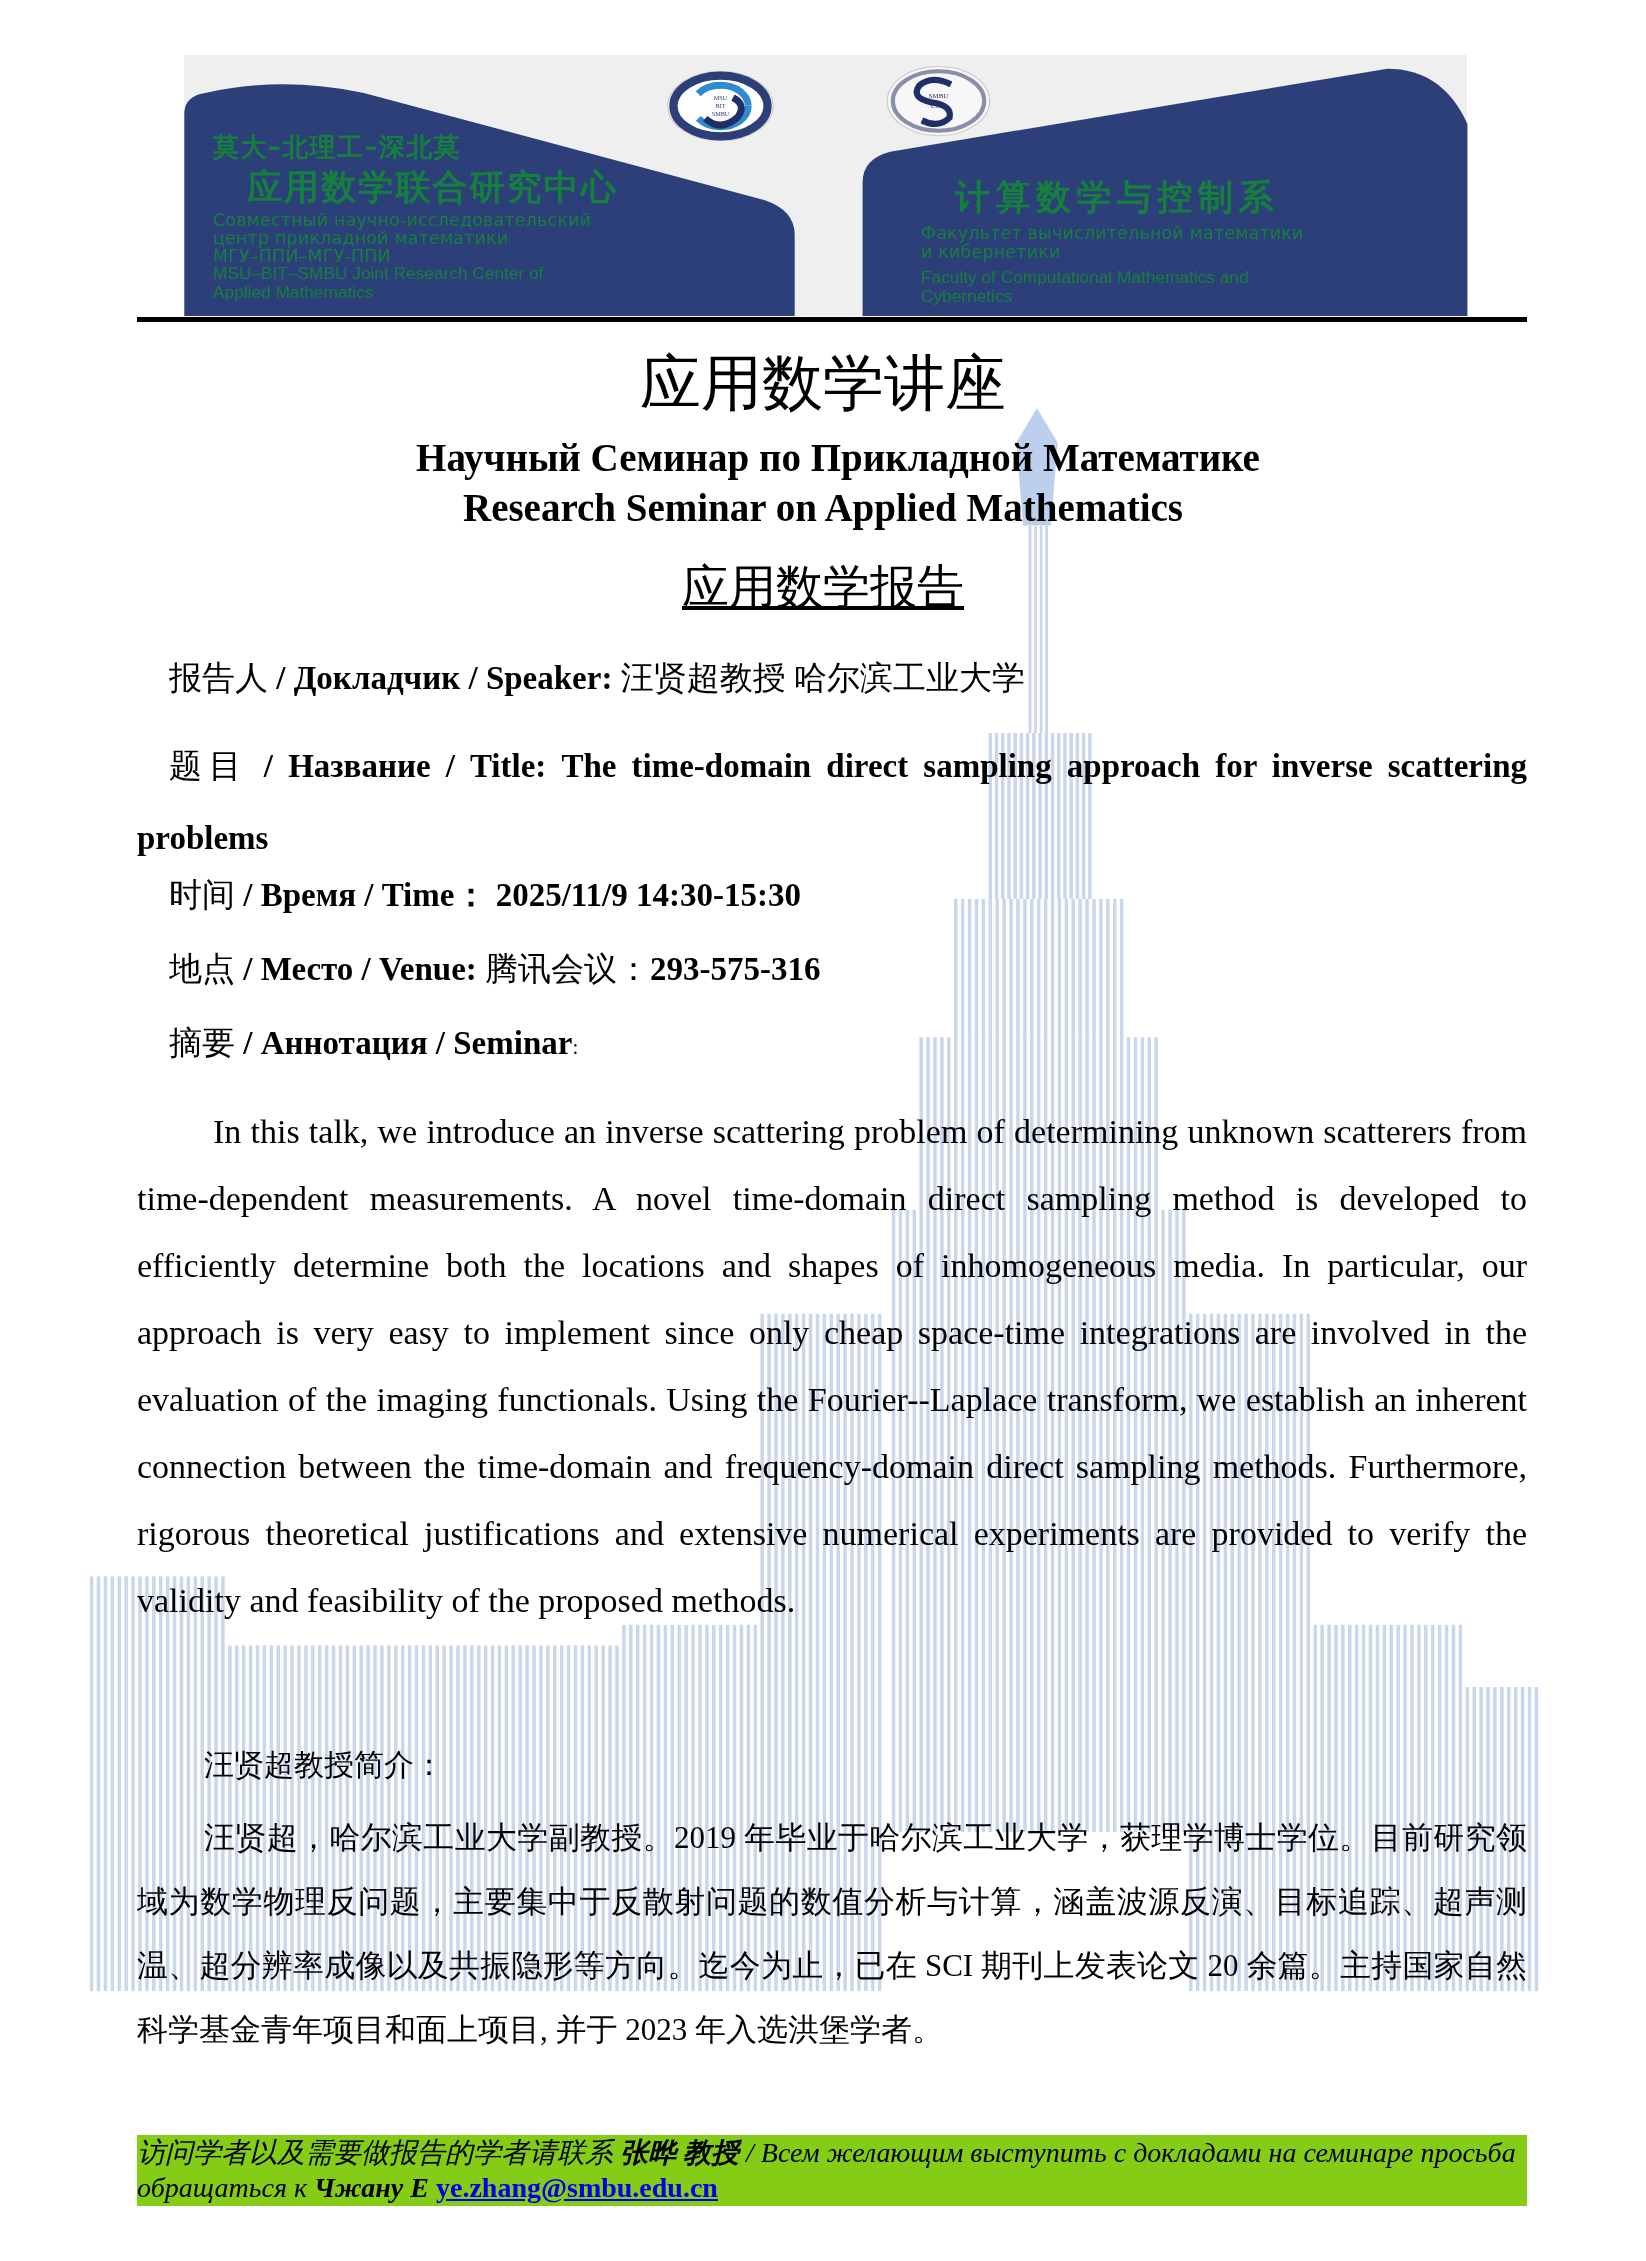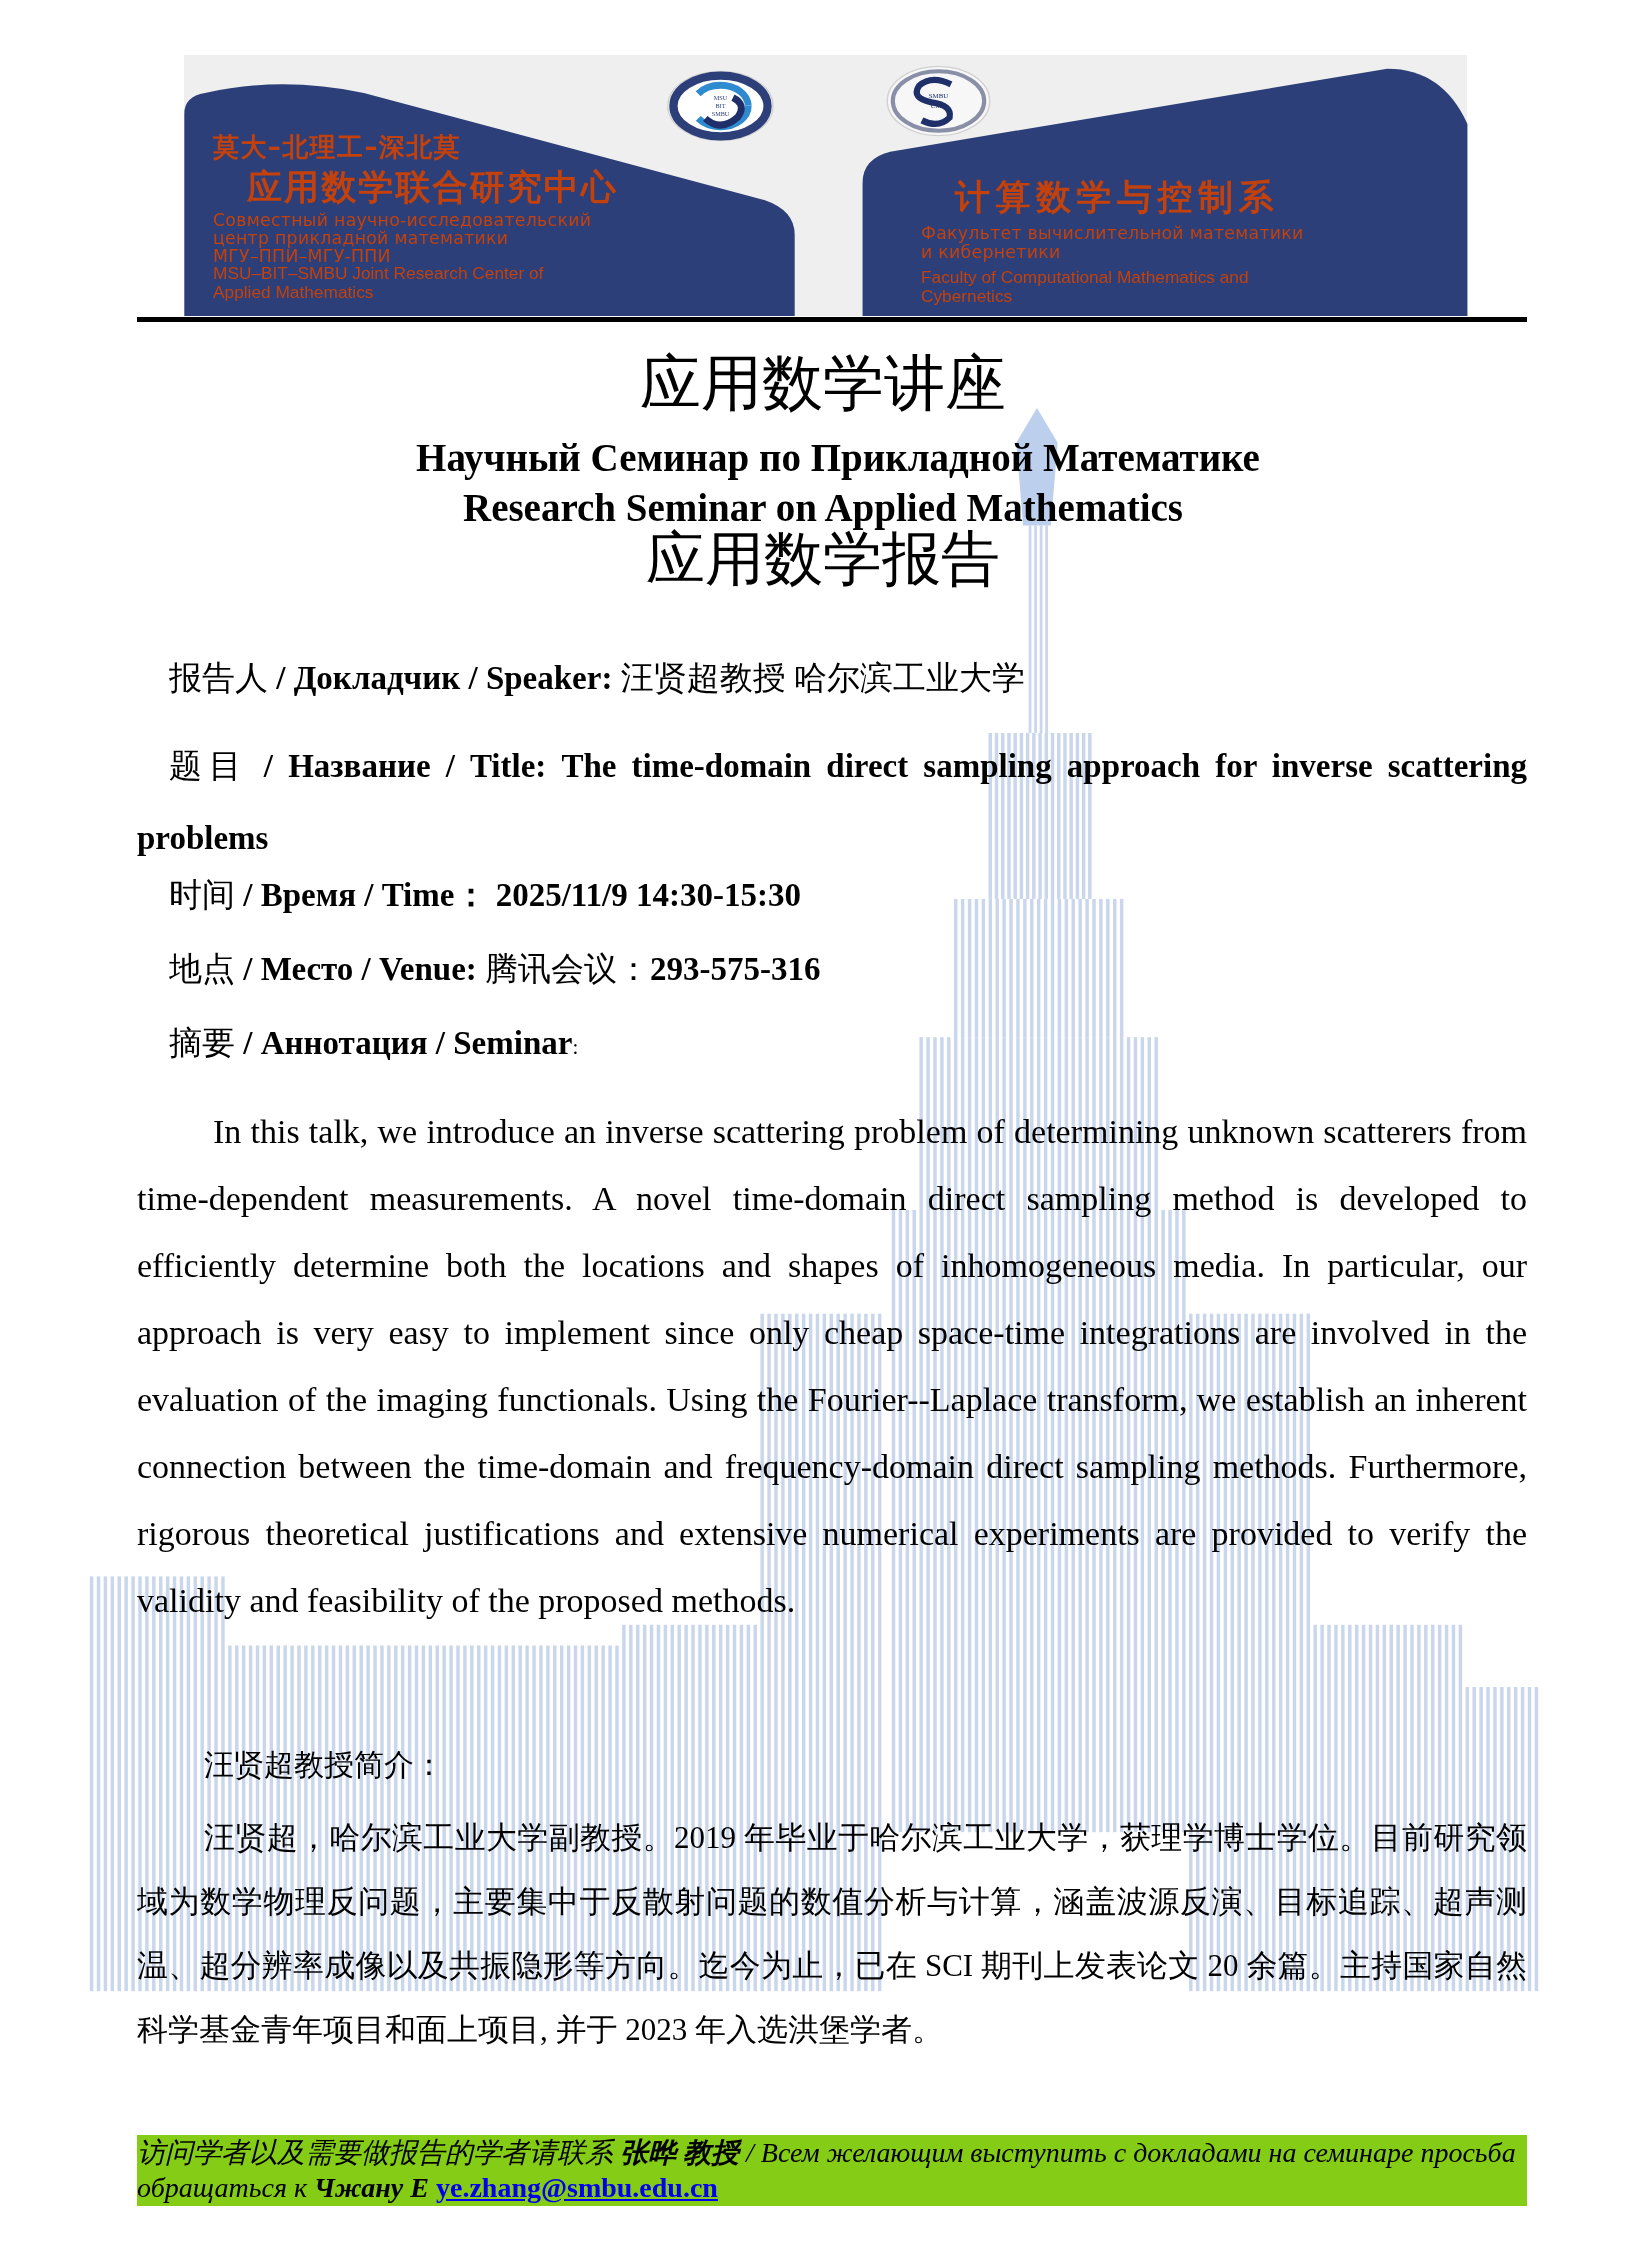--- a/index.html
+++ b/index.html
@@ -12,34 +12,34 @@
 
   
   #banner { left: 184px; top: 55px; width: 1283px; height: 261px; background: #efefef; }
   .panel { position: absolute; top: 0; height: 261px; }
   #panel-left { left: 0; width: 611px; }
   #panel-right { left: 678px; width: 606px; }
   .panel svg.shape { position: absolute; left: 0; top: 0; }
   .logo { position: absolute; width: 111px; height: 72px; }
   #logo-left { left: 481px; top: 15px; }
   #logo-right { left: 21px; top: 9.7px; }
-  .ptext { position: absolute; color: #c2410c; font-family: "DejaVu Sans", sans-serif; }
+  .ptext { position: absolute; color: #15803d; font-family: "DejaVu Sans", sans-serif; }
   .cn-small { font-size: 26px; font-weight: bold; letter-spacing: 1.4px; }
   .cn-big { font-size: 35px; font-weight: bold; letter-spacing: 2.1px; margin-left: 34px; }
   .ru-txt { font-size: 17.3px; line-height: 18px; letter-spacing: 0.3px; }
   .en-txt { font-size: 17.3px; line-height: 19.4px; font-family: "Liberation Sans", sans-serif; }
 
   #header-rule { left: 137px; top: 317px; width: 1390px; height: 4.8px; background: #000; }
 
   
   .title-line { left: 0; width: 1646px; text-align: center; }
   #title-cn-1 { top: 349px; font-size: 61px; line-height: 69px; }
   #title-ru { top: 436px; font-size: 39px; font-weight: bold; line-height: 44px; padding-left: 15px; }
   #title-en { top: 486px; font-size: 39px; font-weight: bold; line-height: 44px; }
-  #title-cn-2 { top: 525px; font-size: 59px; line-height: 69px; }
+  #title-cn-2 { top: 553px; font-size: 47px; line-height: 69px; text-decoration: underline; }
 
   
   .info { left: 137px; width: 1390px; font-size: 33px; line-height: 44px; }
   .info .cnlab { font-weight: normal; margin-left: 32px; }
   .info b { font-weight: bold; }
   #row-speaker { top: 656px; }
   #row-title { top: 730px; line-height: 72px; text-align: justify; }
   #row-time { top: 873px; }
   #row-venue { top: 947px; }
   #row-abstract { top: 1021px; }

